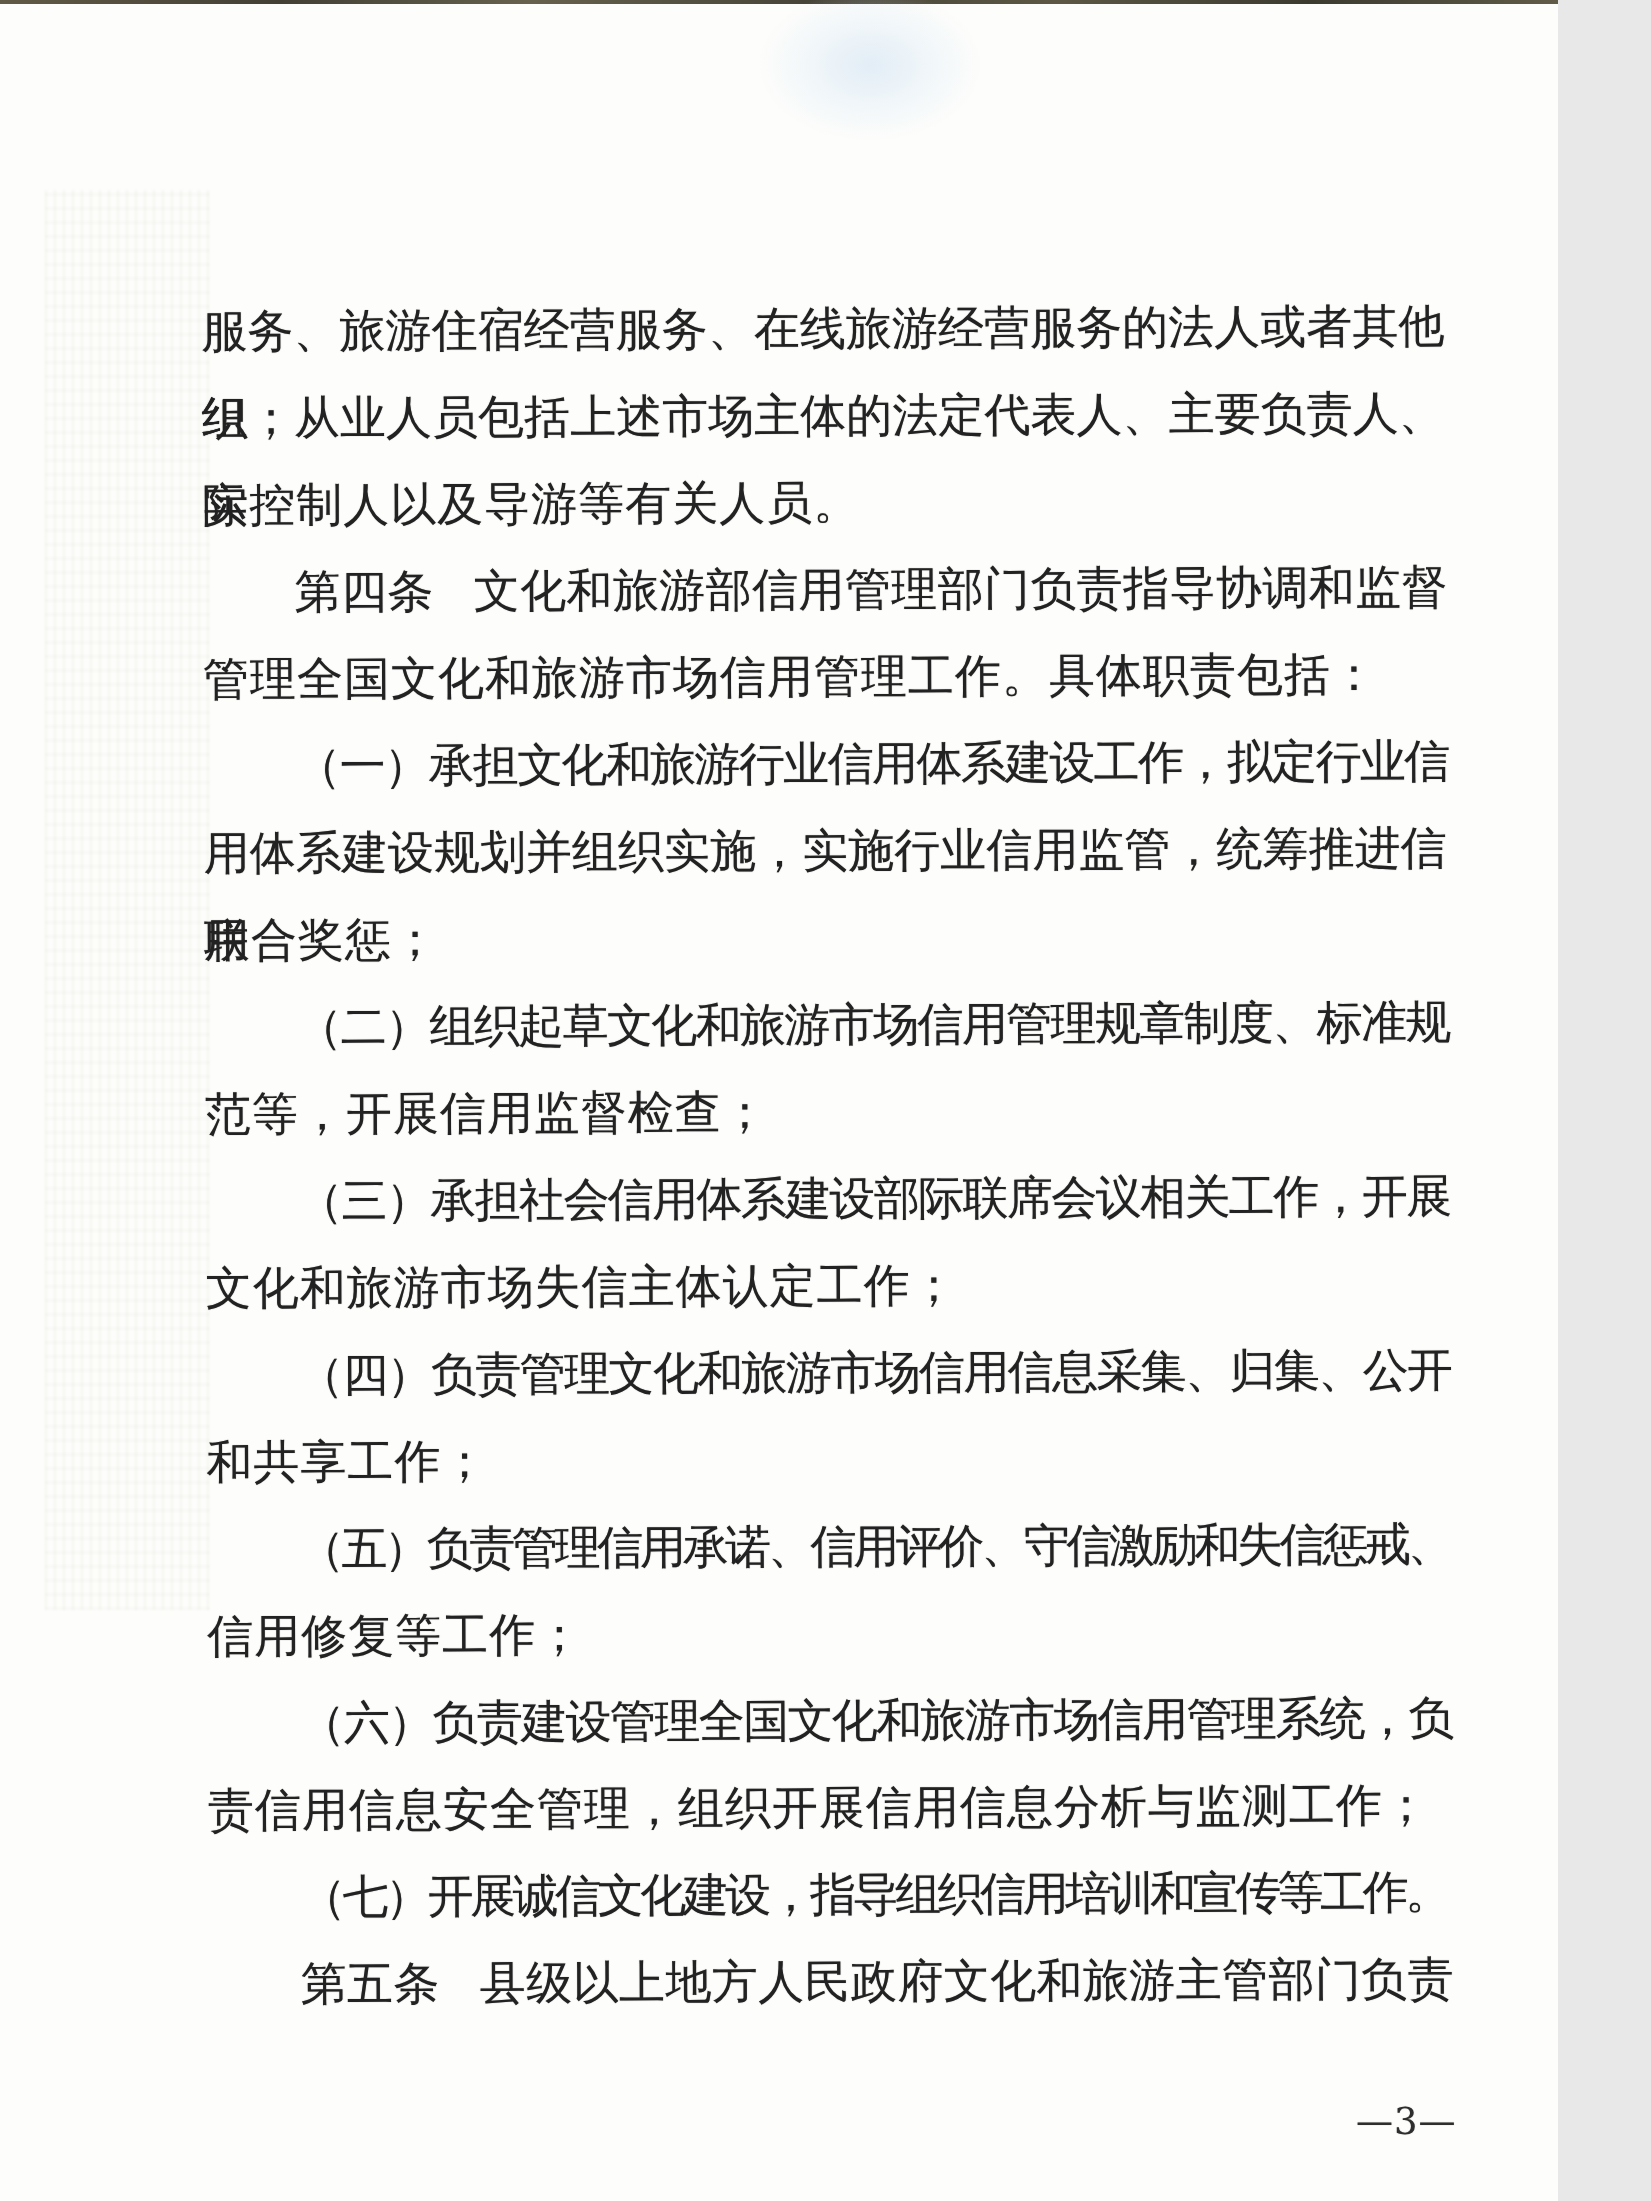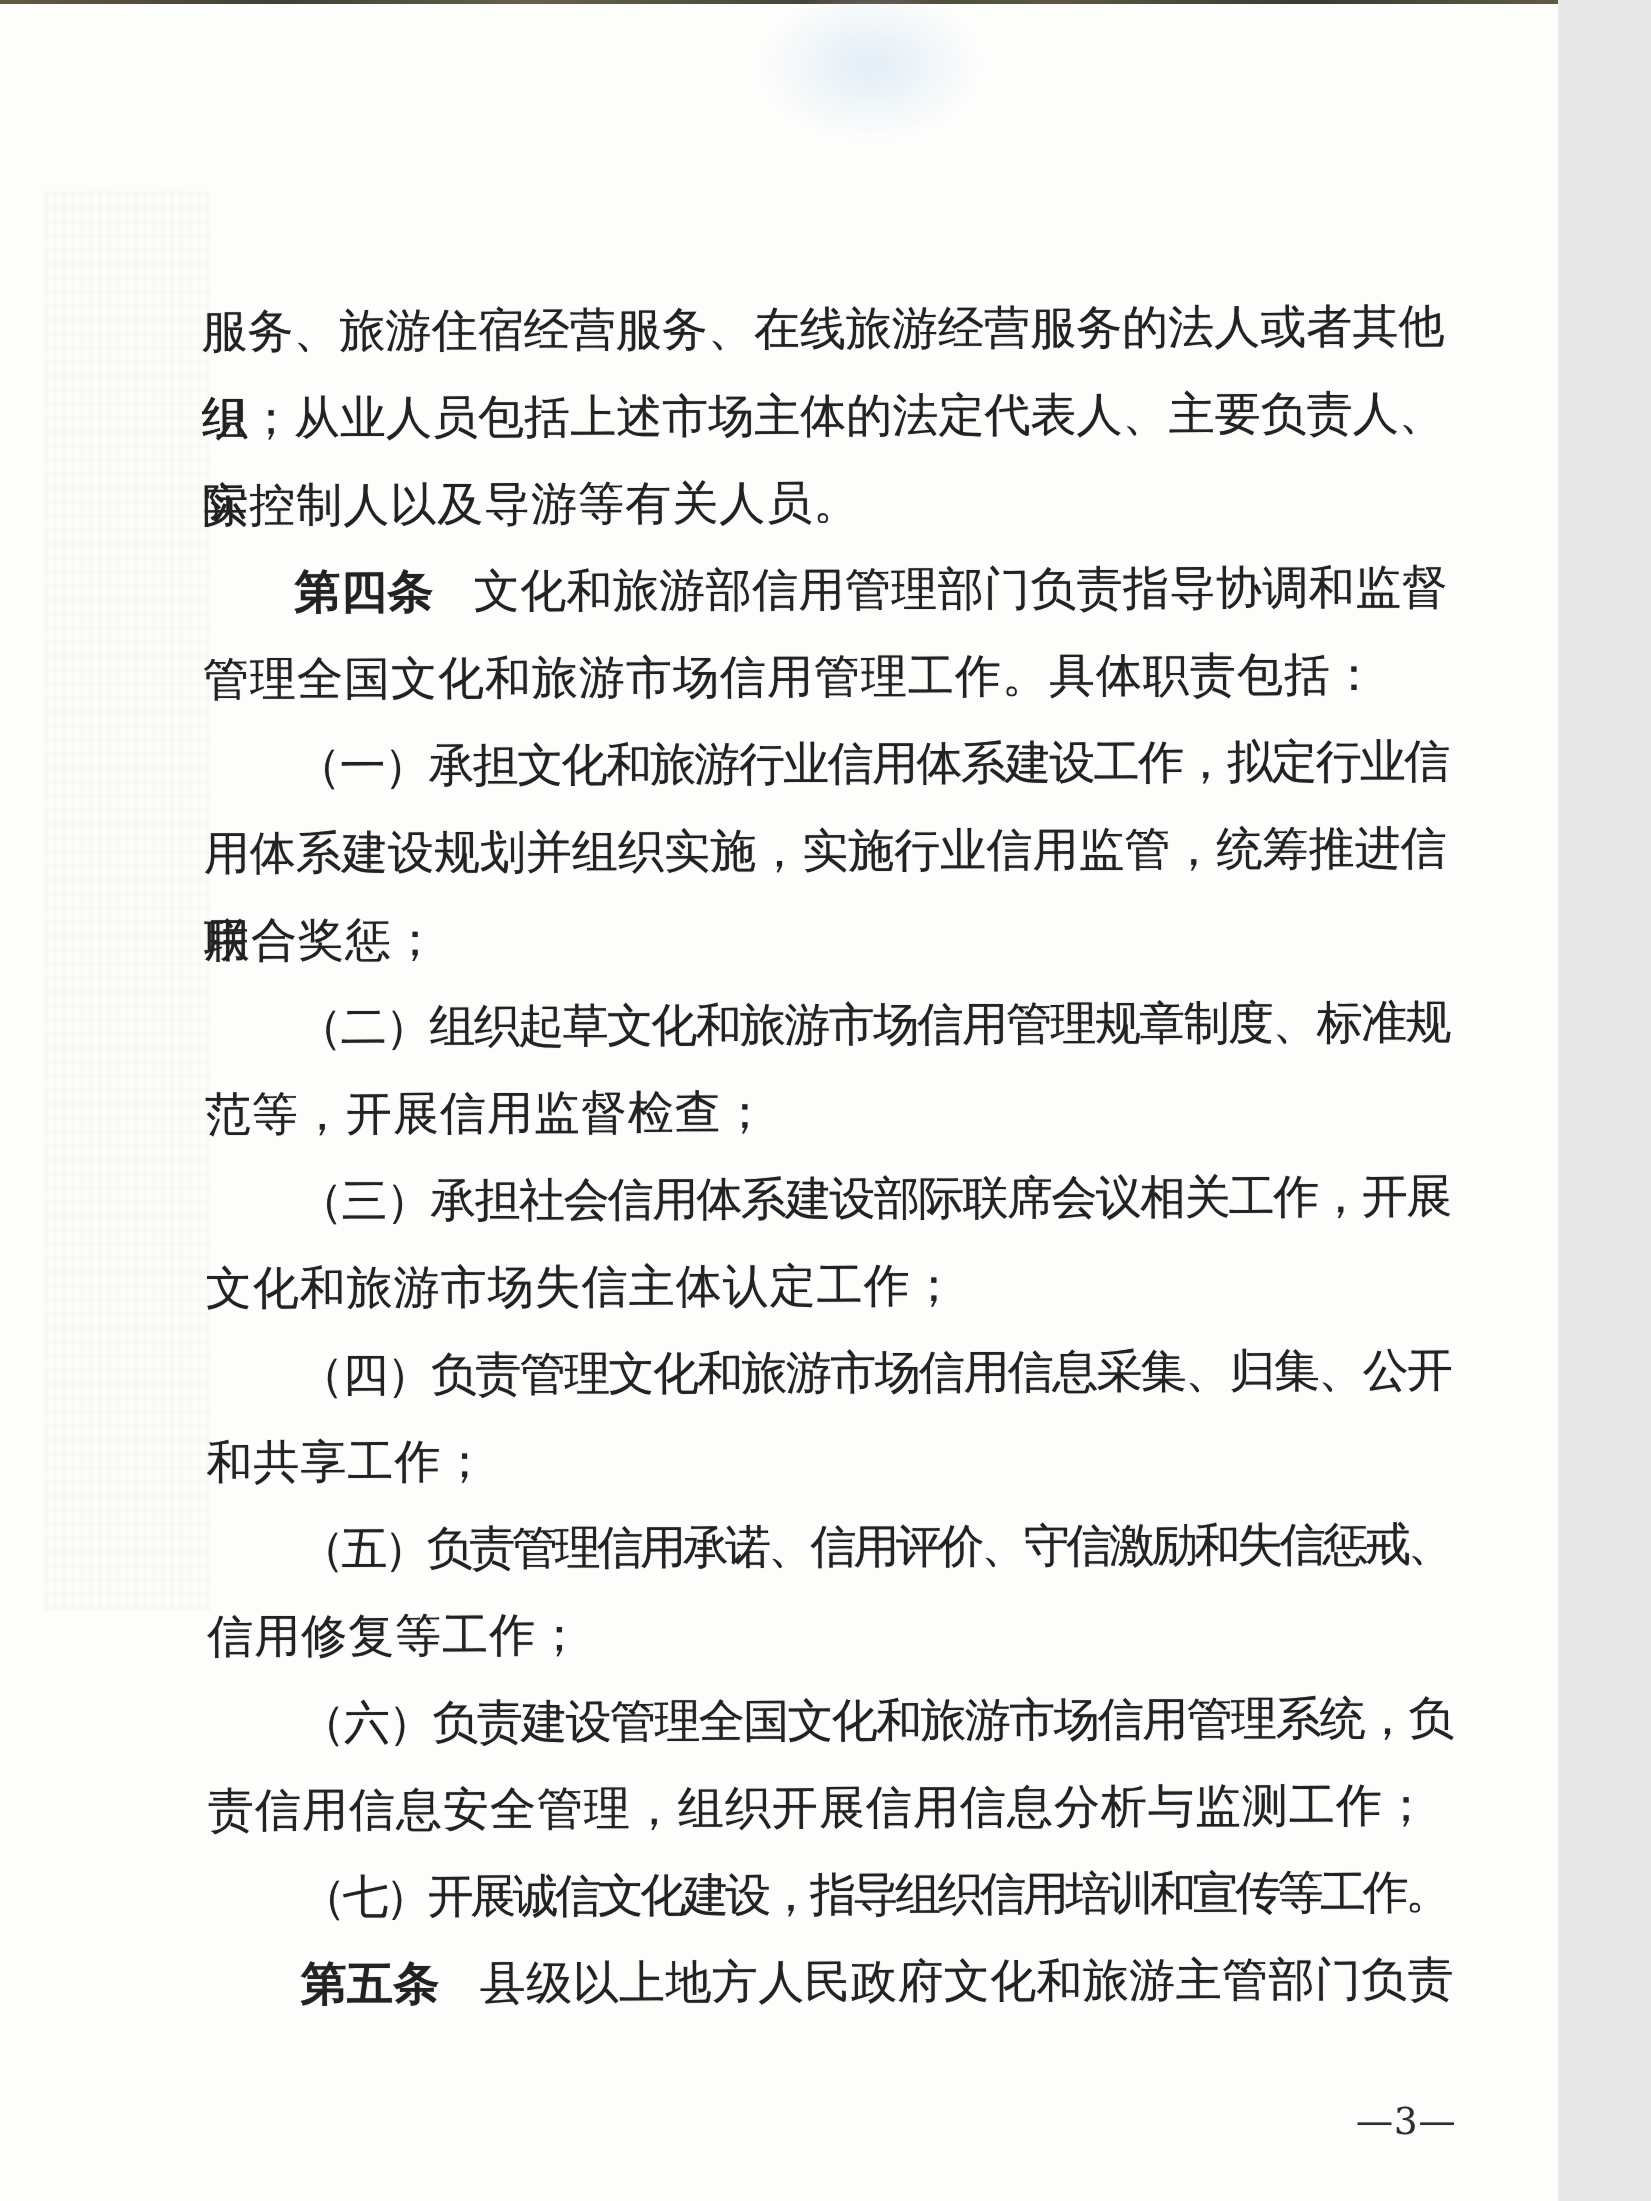--- a/index.html
+++ b/index.html
@@ -59,21 +59,21 @@
         text-indent: 92px; letter-spacing: -4px; }
   
   .num-line { text-align: justify; text-align-last: justify; white-space: normal;
         text-indent: 92px; letter-spacing: -2px; }
   
   .tight { text-indent: 92px; letter-spacing: -3.5px; }
   
   .plain { letter-spacing: 1px; }
   .art-num {
     font-family: "DejaVu Sans", "Liberation Sans", sans-serif;
-    font-weight: 700;
+    font-weight: 400;
     margin-right: 40px;
   }
   .page-number {
     position: absolute;
     left: 1356px;
     top: 2100px;
     font-size: 37px;
     letter-spacing: 1px;
     color: #2e2e2e;
     text-shadow: 0 0 1px rgba(46,46,46,0.4);

